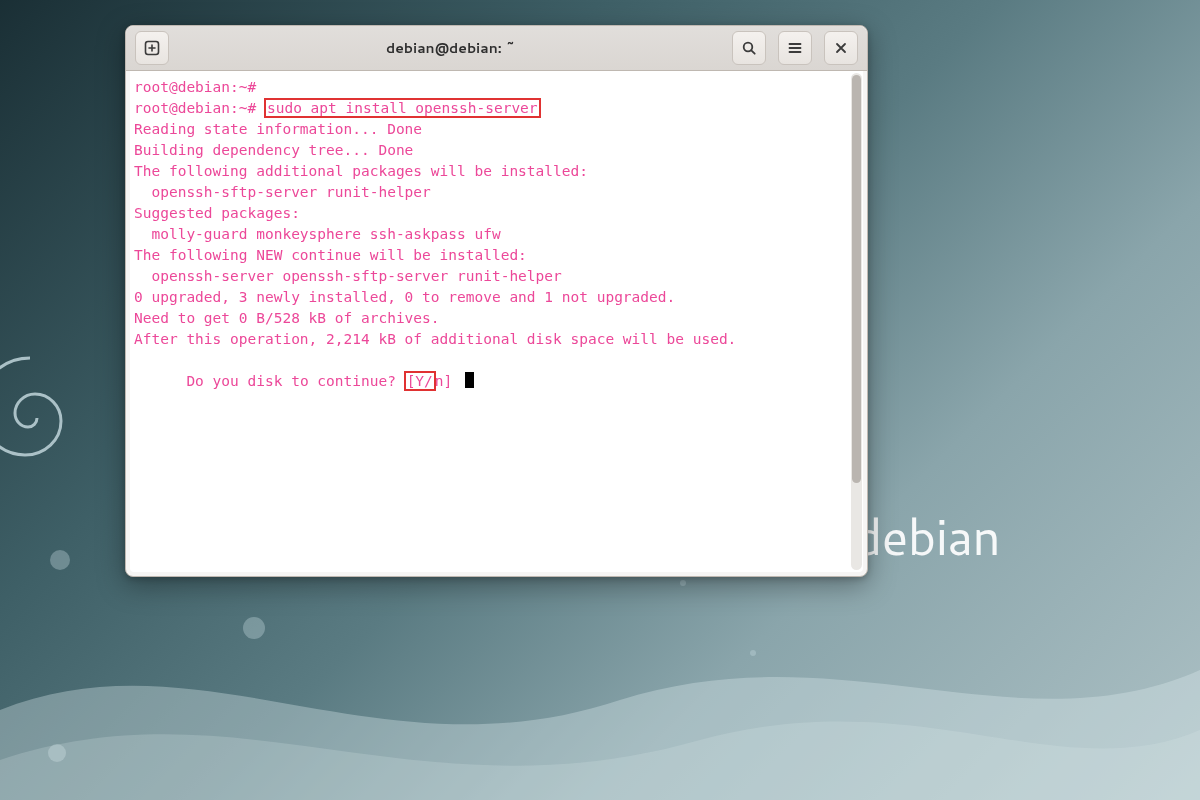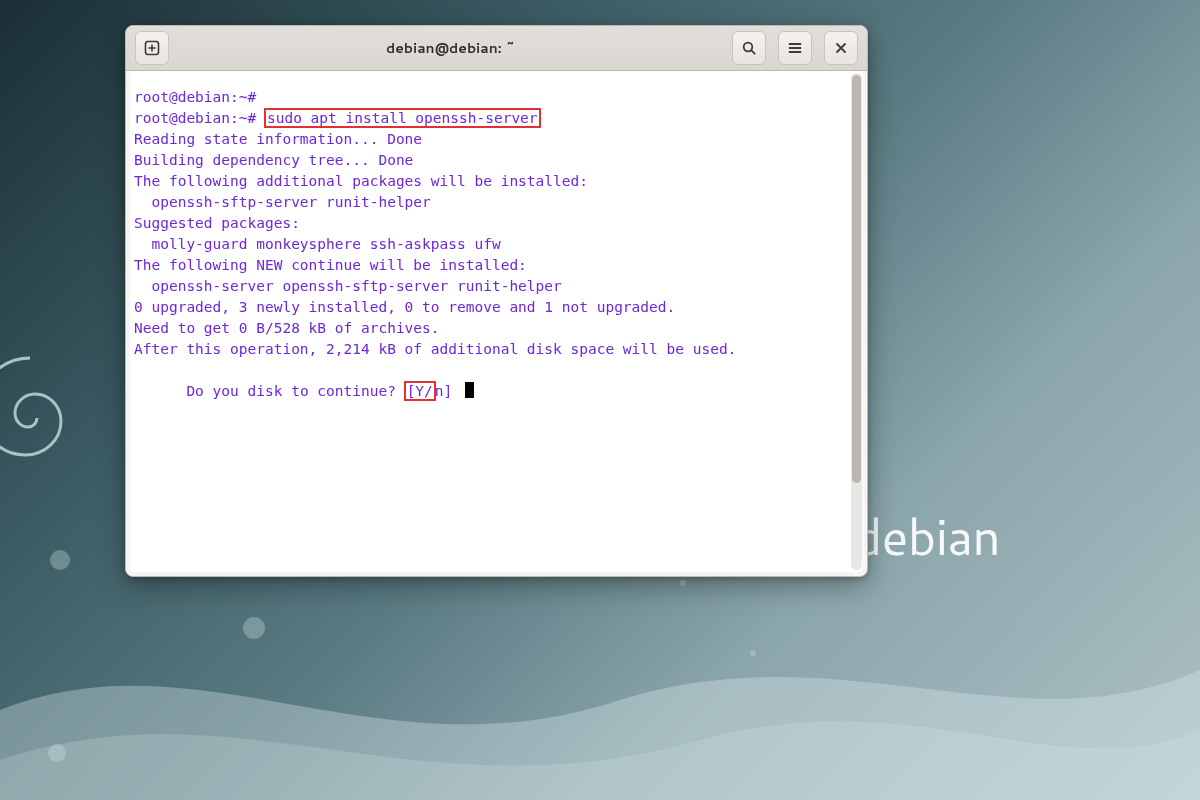--- a/index.html
+++ b/index.html
@@ -37,22 +37,22 @@
     .tb-btn{
       width:34px;height:34px;border:1px solid #c9c3bd;border-radius:6px;
       background:linear-gradient(#f4f1ee,#e8e4e0);
       display:flex;align-items:center;justify-content:center;
       margin:0 3px;cursor:pointer;
     }
     .tb-title{flex:1;text-align:center;font-size:14px;font-weight:700;color:#2e2e2e;}
     .tb-right{display:flex;gap:6px;}
     .term{
       flex:1;background:#fff;margin:0 4px 4px 4px;border-radius:0 0 4px 4px;
-      padding:16px 4px; font-family:"DejaVu Sans Mono",Menlo,Consolas,monospace;
-      font-size:14.5px; line-height:21px; color:#6d28d9; position:relative;
+      padding:6px 4px; font-family:"DejaVu Sans Mono",Menlo,Consolas,monospace;
+      font-size:14.5px; line-height:21px; color:#ec4899; position:relative;
       overflow:hidden;
     }
     .scroll{position:absolute;right:1px;top:2px;bottom:2px;width:11px;background:#e9e7e4;border-radius:6px;}
     .thumb{position:absolute;left:1px;right:1px;top:2px;height:82%;background:#bab5b0;border-radius:6px;}
     .line{white-space:pre;}
     .hl{border:2px solid #e03232;padding:0 1px;margin:0 -1px;display:inline;}
     .cursor{display:inline-block;width:9px;height:16px;background:#000;vertical-align:-2px;margin-left:4px;}
     svg{display:block;}
     .ico{color:#3b3b3b;}
   </style>

